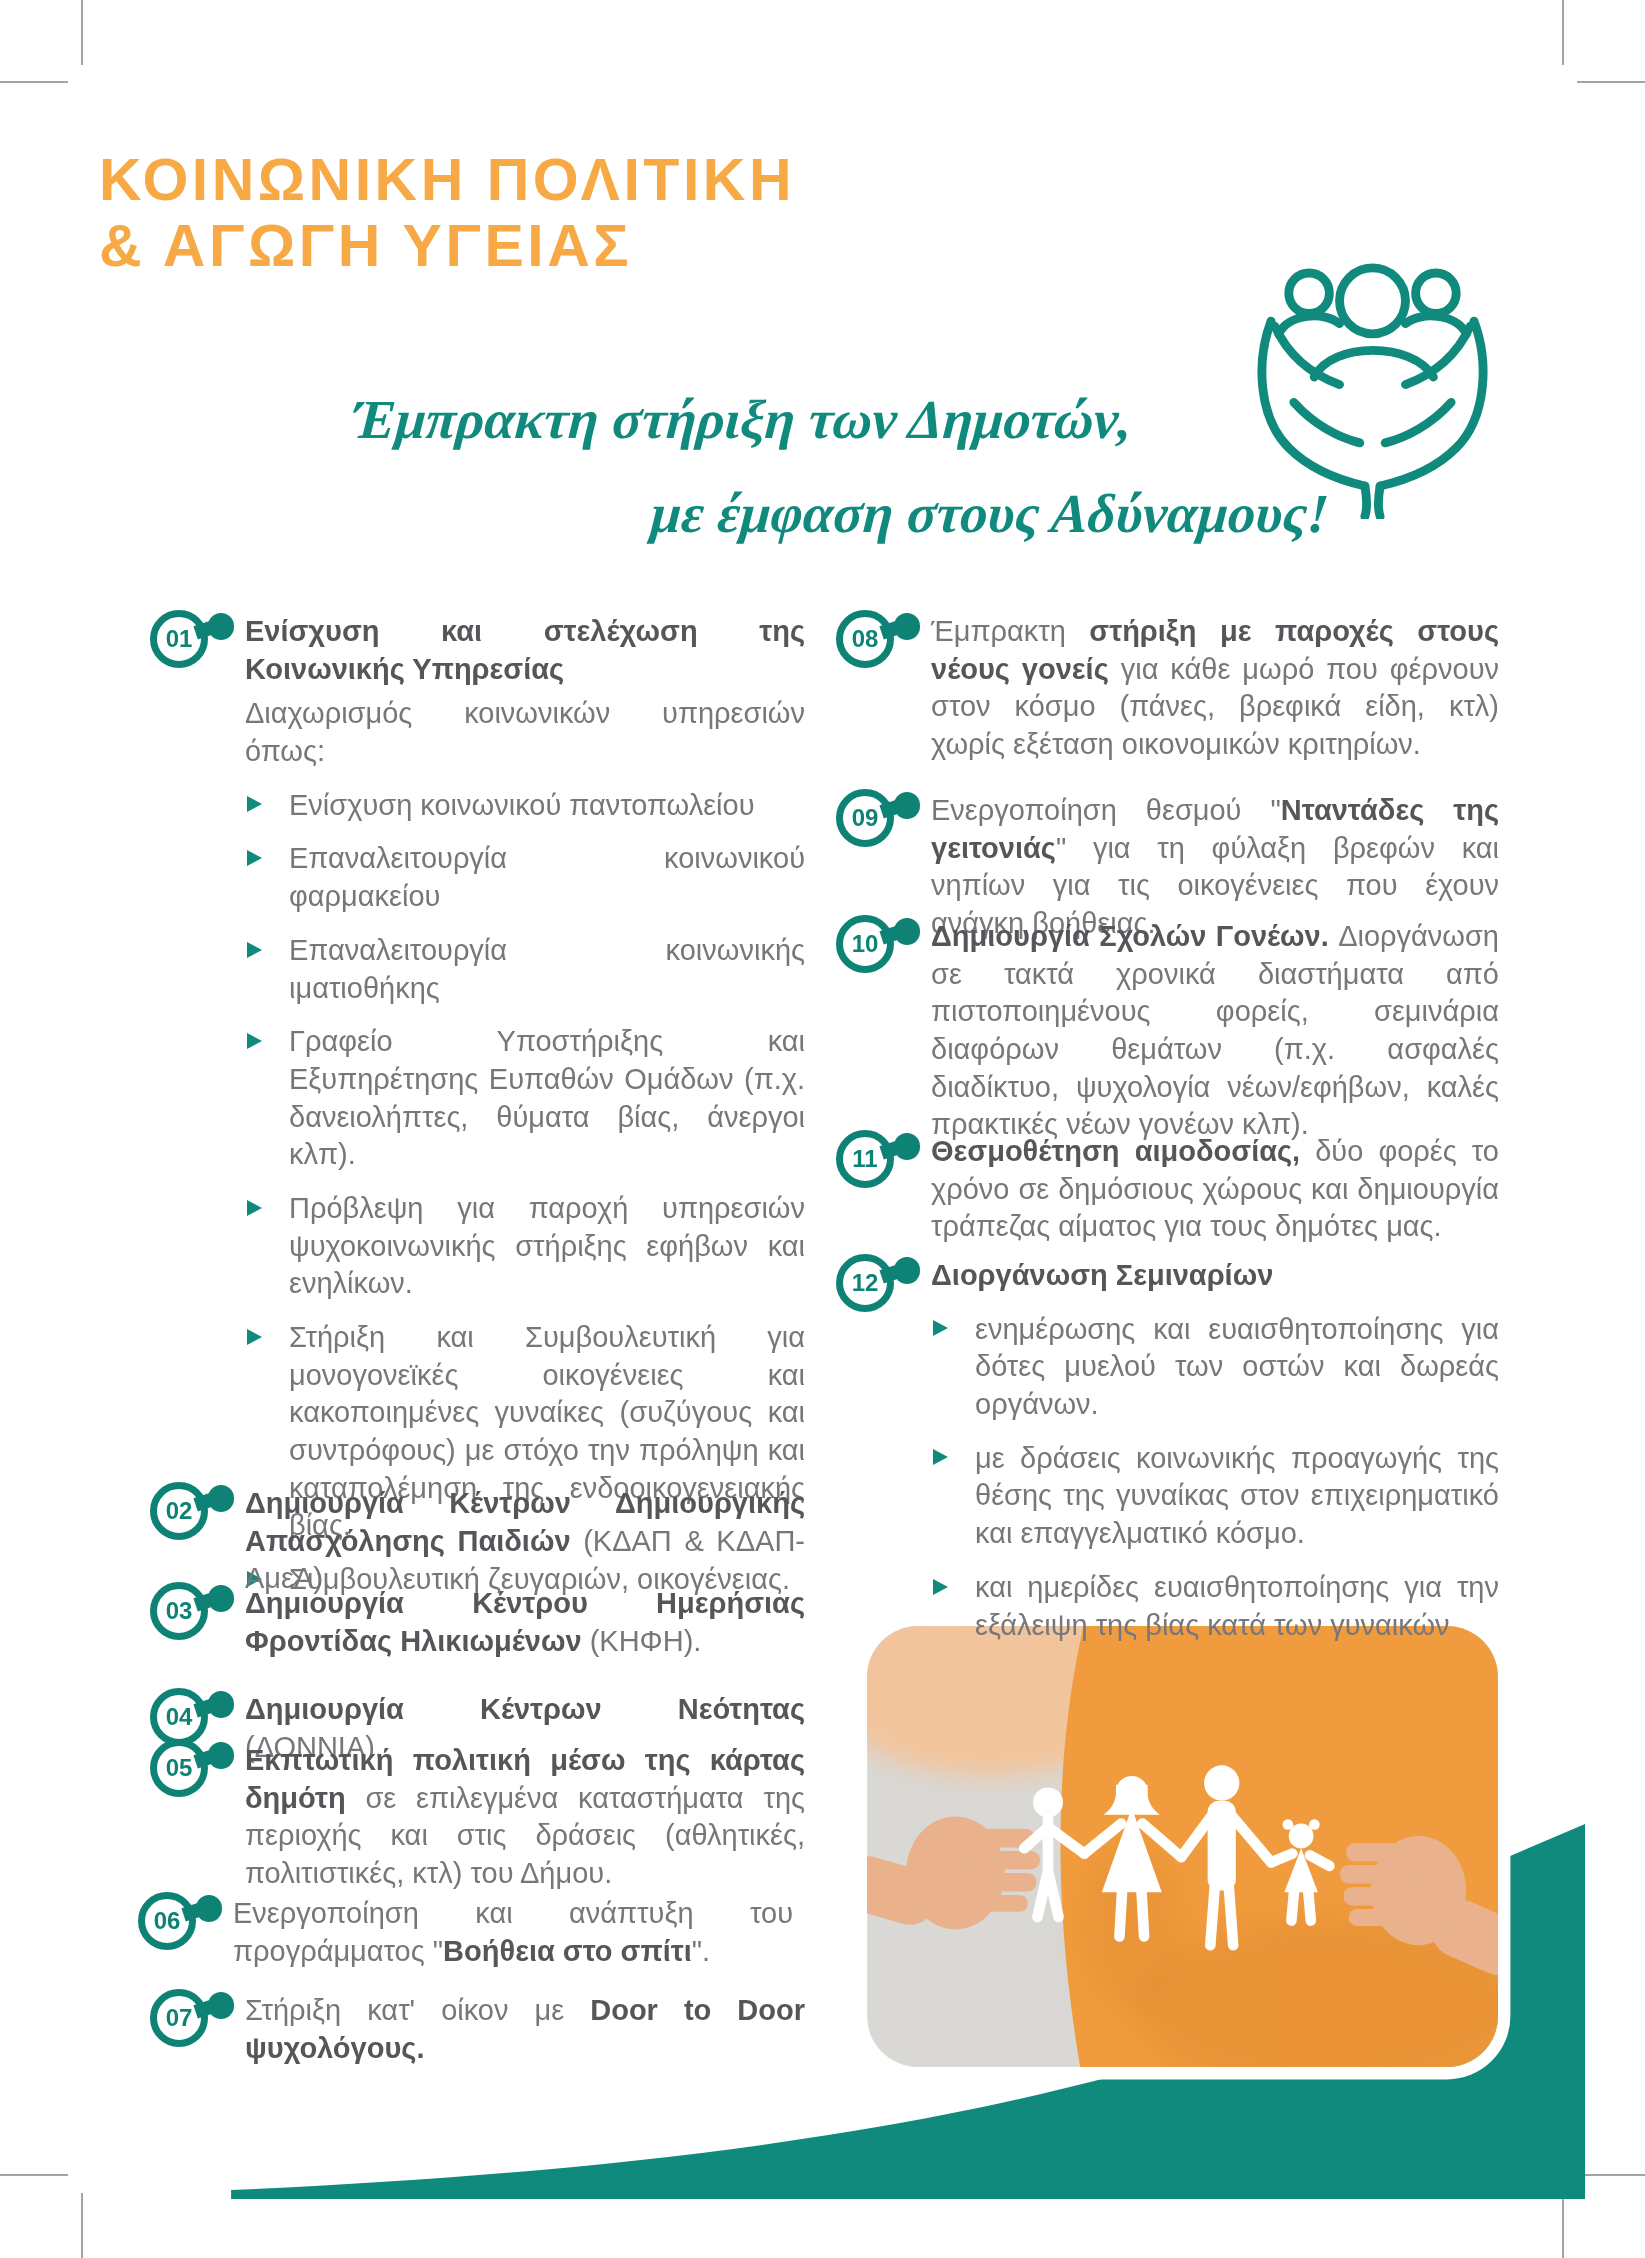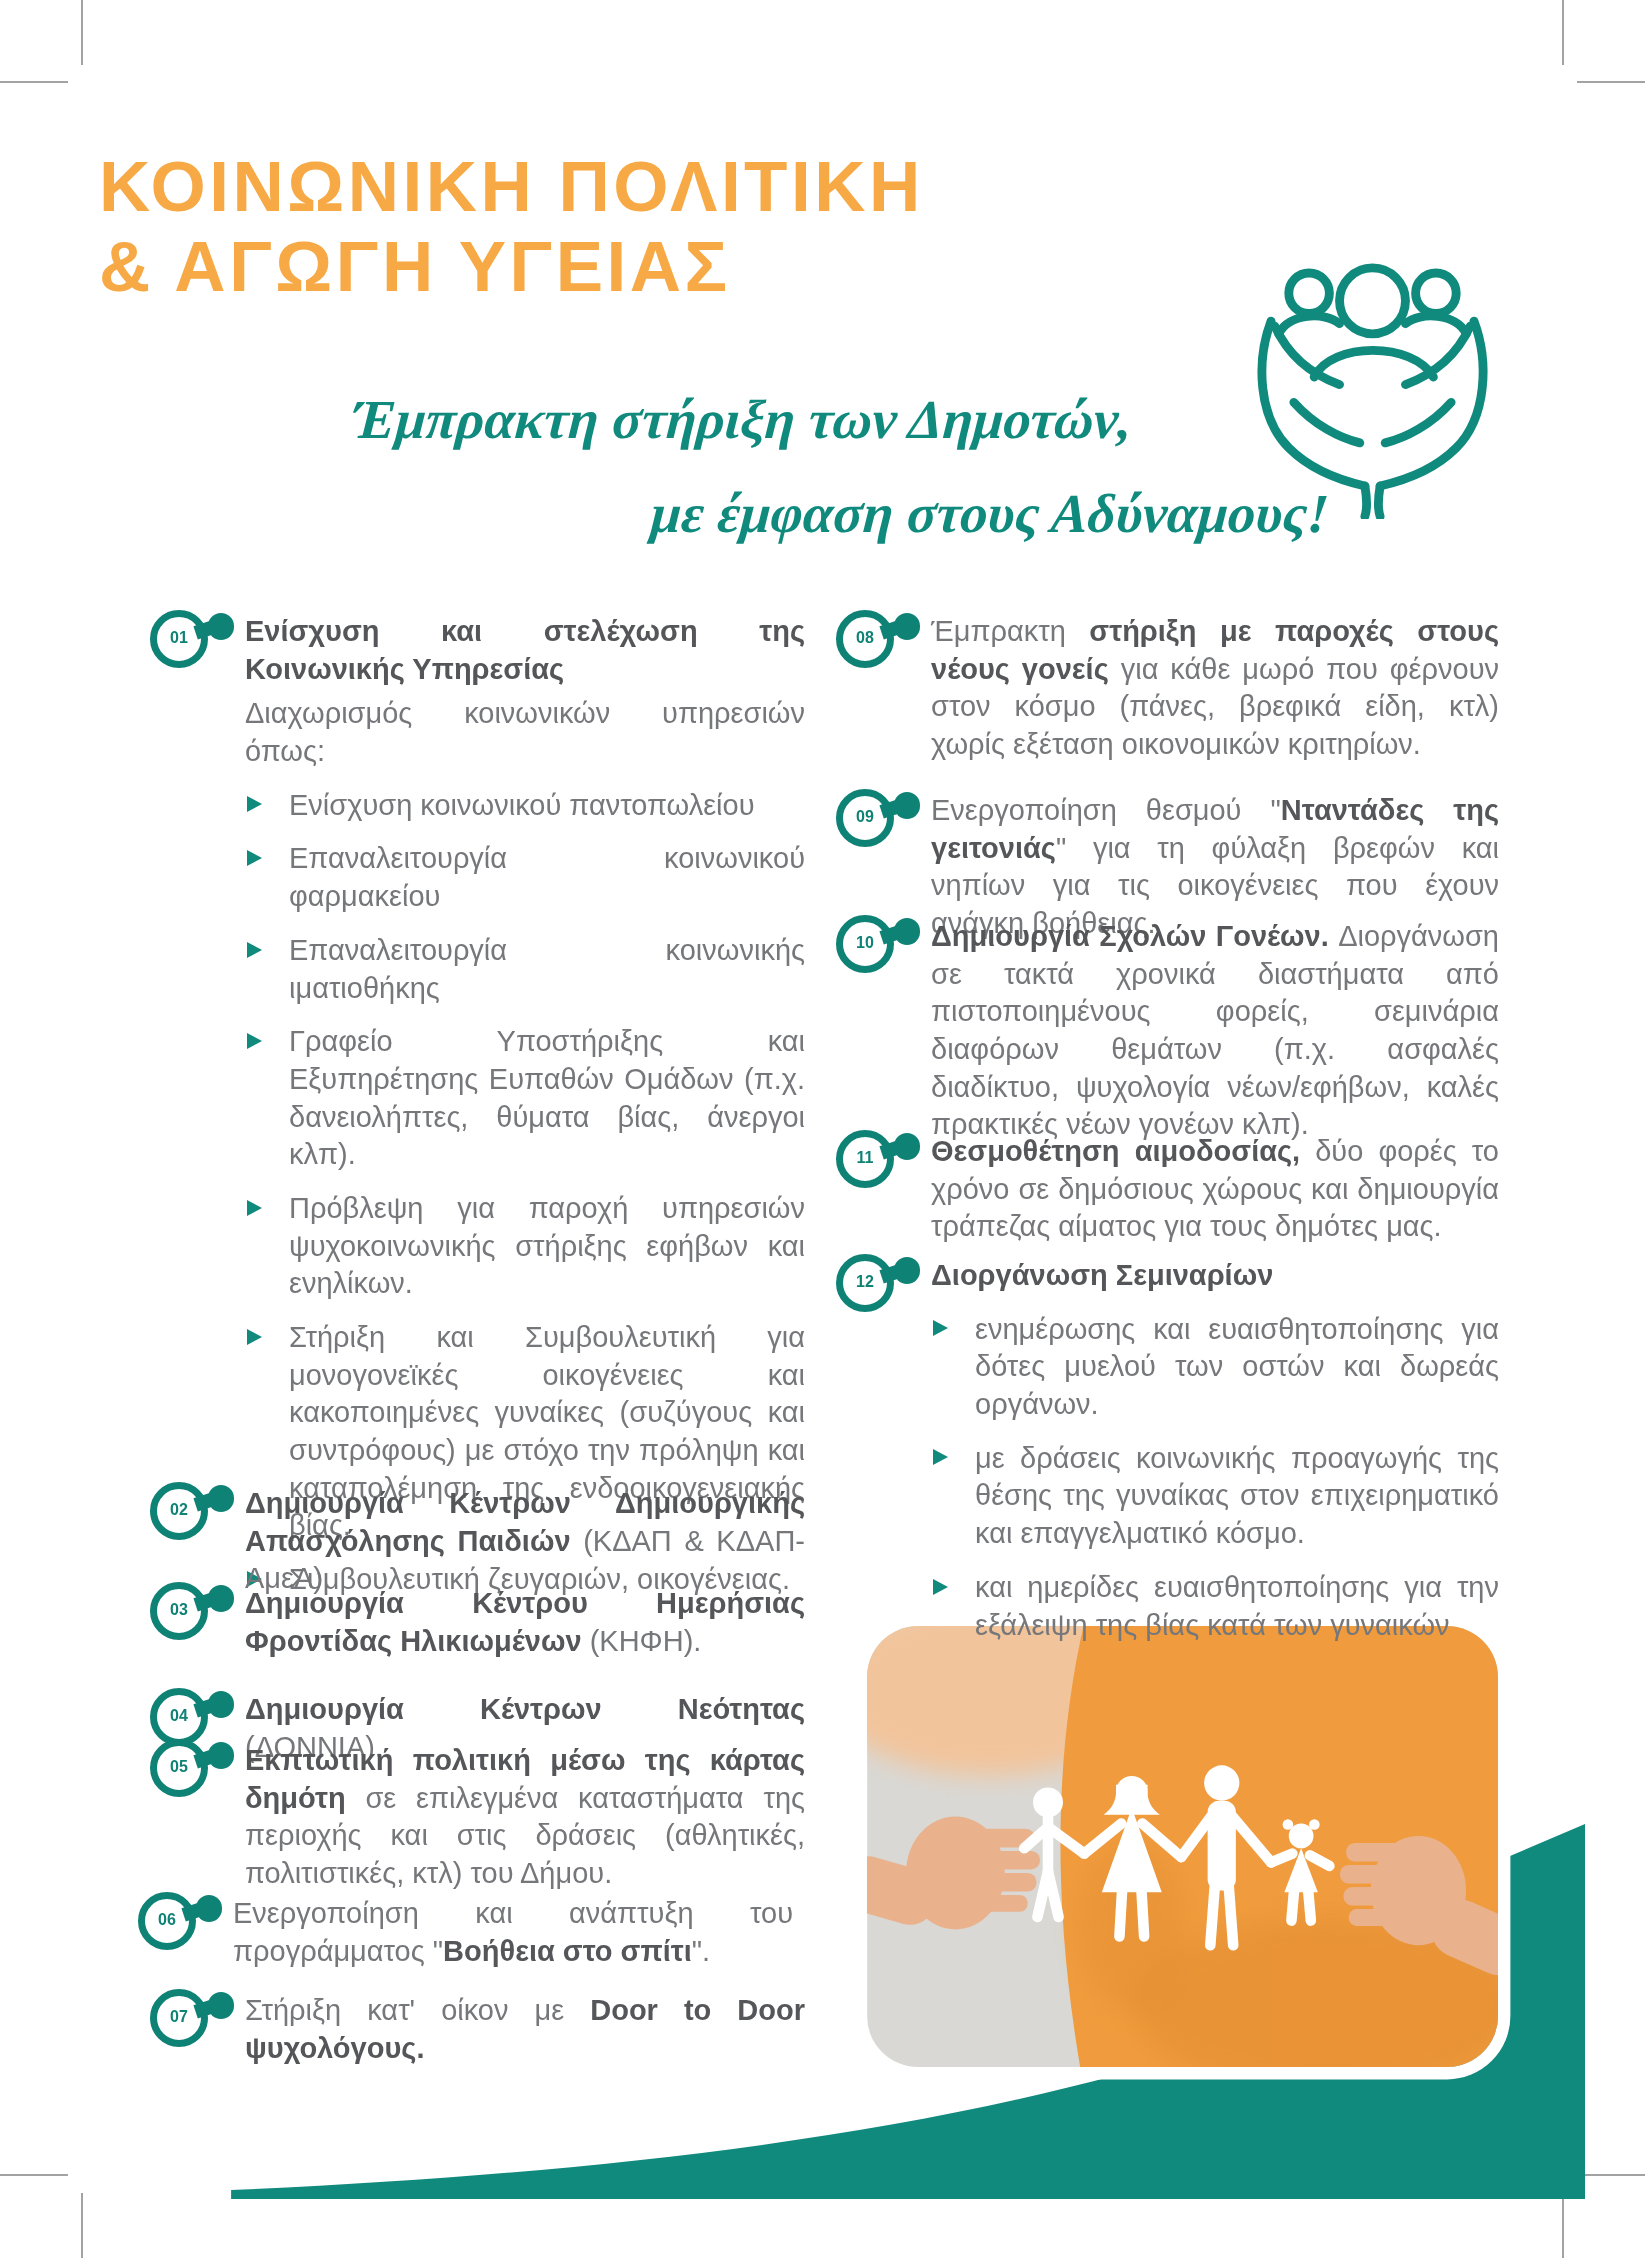--- a/index.html
+++ b/index.html
@@ -2,42 +2,42 @@
 <html style="font-size:14px"><head>
 <meta charset="utf-8">
 <style>
   html,body{margin:0;padding:0;background:#fff;}
   .page{position:relative;width:1645px;height:2258px;background:#ffffff;overflow:hidden;
         font-family:"Liberation Sans",sans-serif;}
   
   .crop{position:absolute;background:#a3a3a3;}
   
   .title{position:absolute;left:99px;top:99px;color:#F6A944;font-weight:bold;
-         font-size:71px;line-height:1.12;letter-spacing:3.5px;margin-top:48px;}
+         font-size:59px;line-height:1.12;letter-spacing:3.5px;margin-top:48px;}
   .title span{display:block;}
   
   .subtitle-line{position:absolute;color:#118A7E;font-family:"Liberation Serif",serif;
          font-style:italic;font-weight:bold;font-size:55px;white-space:nowrap;transform:skewX(-4deg);}
   .sub1{left:353px;top:388px;}
   .sub2{left:651px;top:482px;}
   
   .header-icon{position:absolute;left:1233px;top:240px;width:279px;height:279px;}
   
   .item{position:absolute;color:#76777A;font-size:29px;line-height:1.3;}
   .item-text{margin:0 0 0 95px;text-align:justify;}
   .item-note{margin:7px 0 0 95px;text-align:justify;}
   .seg-b{font-weight:bold;color:#555659;}
   .bullets{margin:5.3px 0 0 95px;padding:0;list-style:none;}
   .bullets li{position:relative;padding-left:44px;margin-top:16px;text-align:justify;}
   .tri{position:absolute;left:1.8px;top:9.7px;width:0;height:0;
        border-left:15px solid #118A7E;border-top:8.8px solid transparent;border-bottom:8.8px solid transparent;}
   
   .badge{position:absolute;left:0;top:-3.5px;width:44px;height:44px;border:7px solid #0F8276;
          border-radius:50%;background:#fff;display:flex;align-items:center;justify-content:center;
-         font-weight:bold;font-size:16px;color:#0F8276;}
+         font-weight:bold;font-size:24px;color:#0F8276;}
   .badge::before{content:"";position:absolute;right:-19.4px;top:5.3px;width:25px;height:14px;
          background:#0F8276;transform:rotate(-18deg);}
   .badge::after{content:"";position:absolute;right:-33px;top:-3.5px;width:26.5px;height:26.5px;
          border-radius:50%;background:#0F8276;}
   
   .wave-svg{position:absolute;left:0;top:0;z-index:1;}
   .photo{position:absolute;left:867px;top:1626px;width:631px;height:441px;border-radius:51px;
          overflow:hidden;box-shadow:0 0 0 12.4px #ffffff;z-index:2;}
   .col{position:absolute;left:0;top:0;z-index:3;}
 </style>

